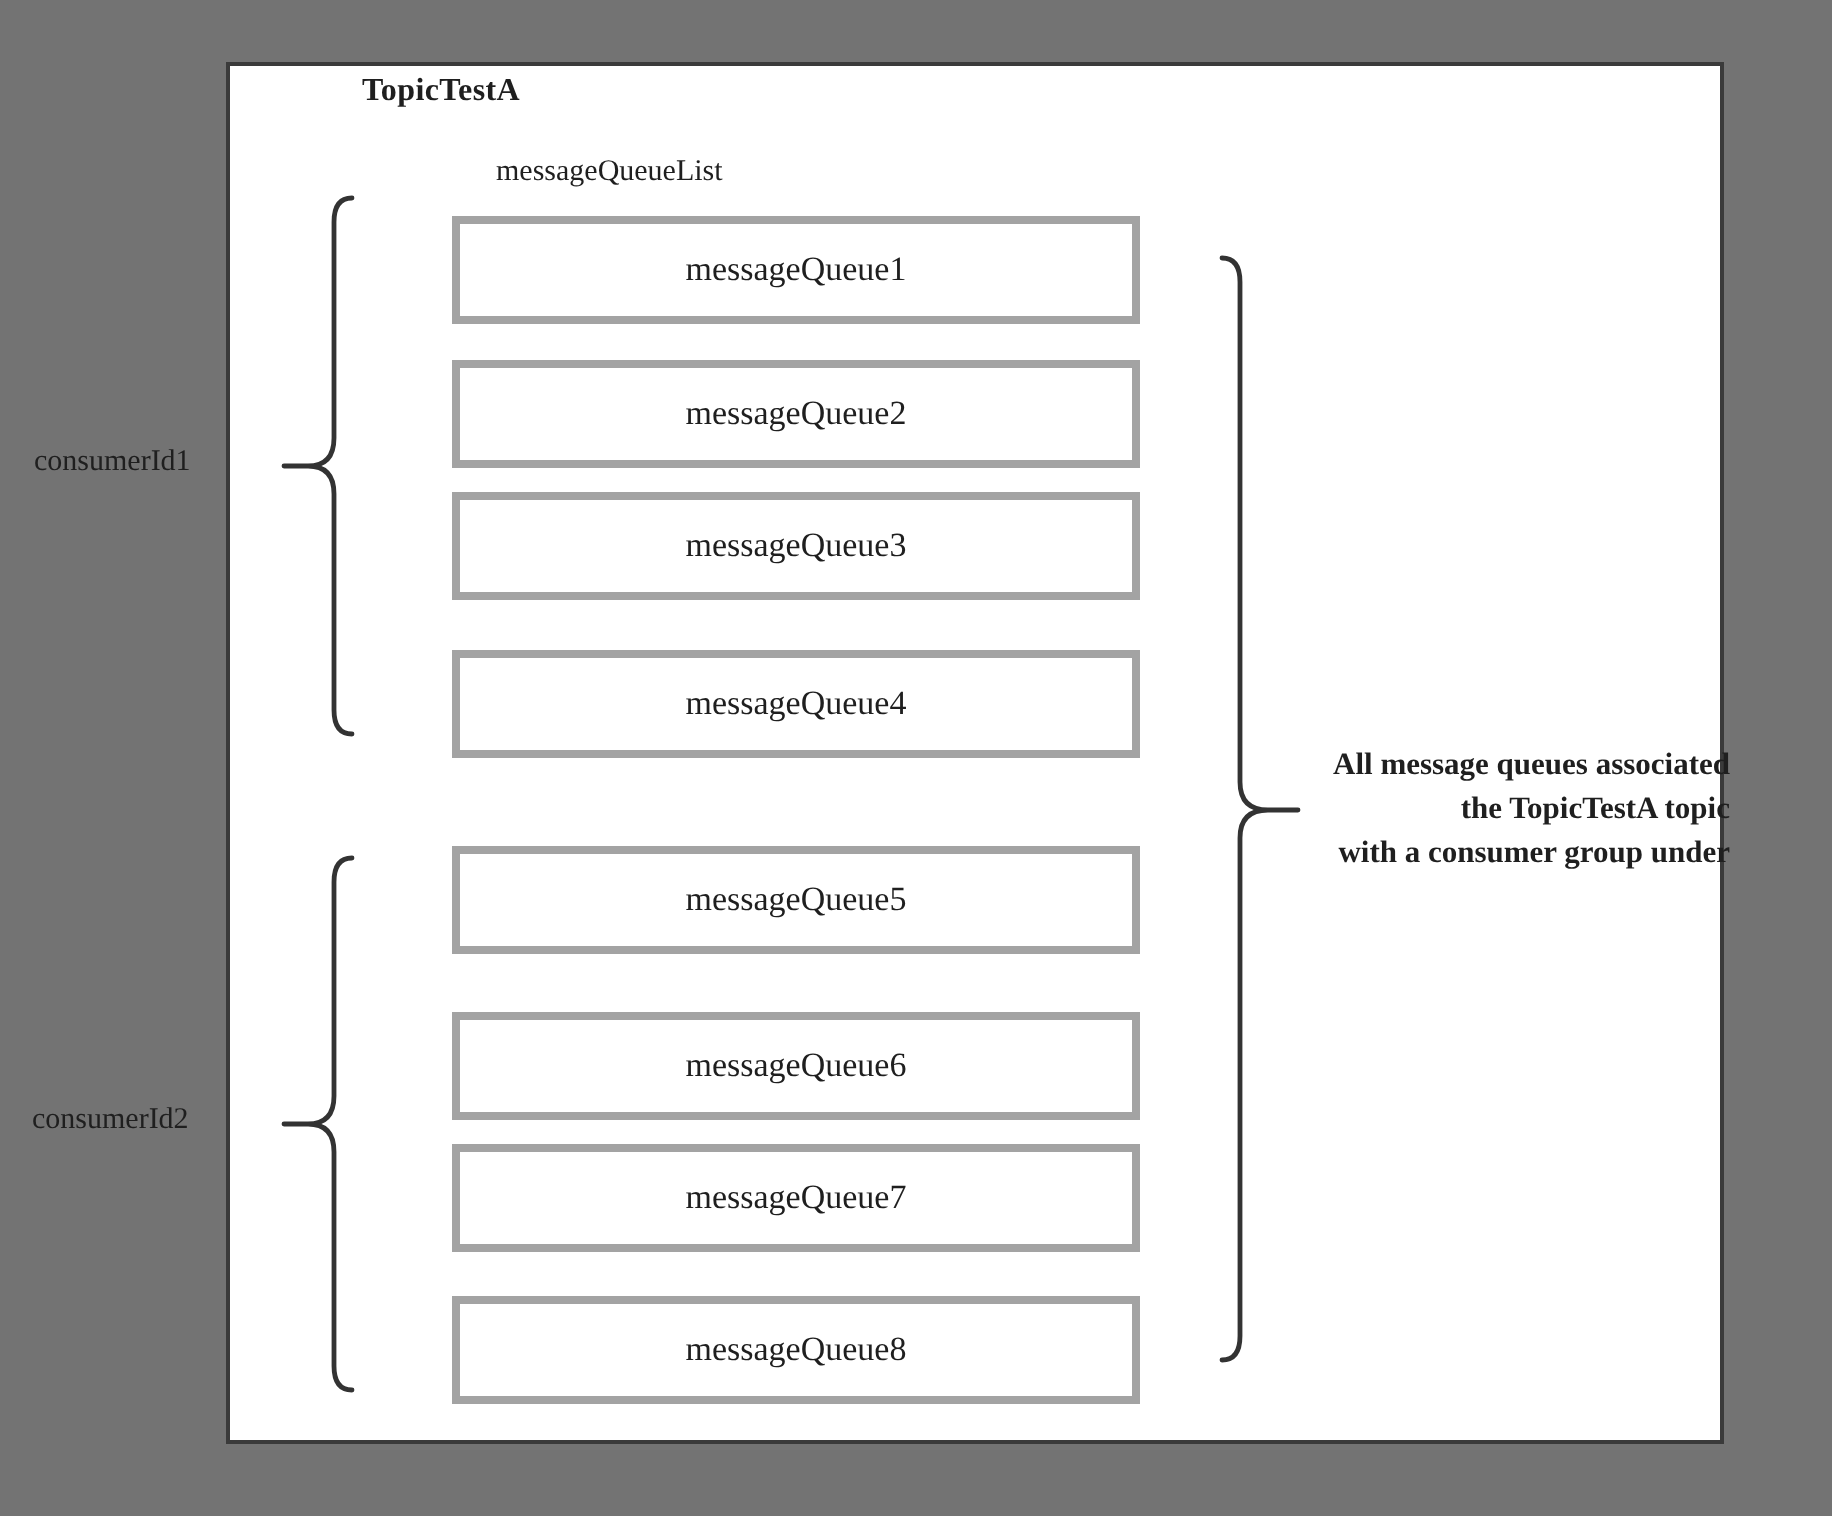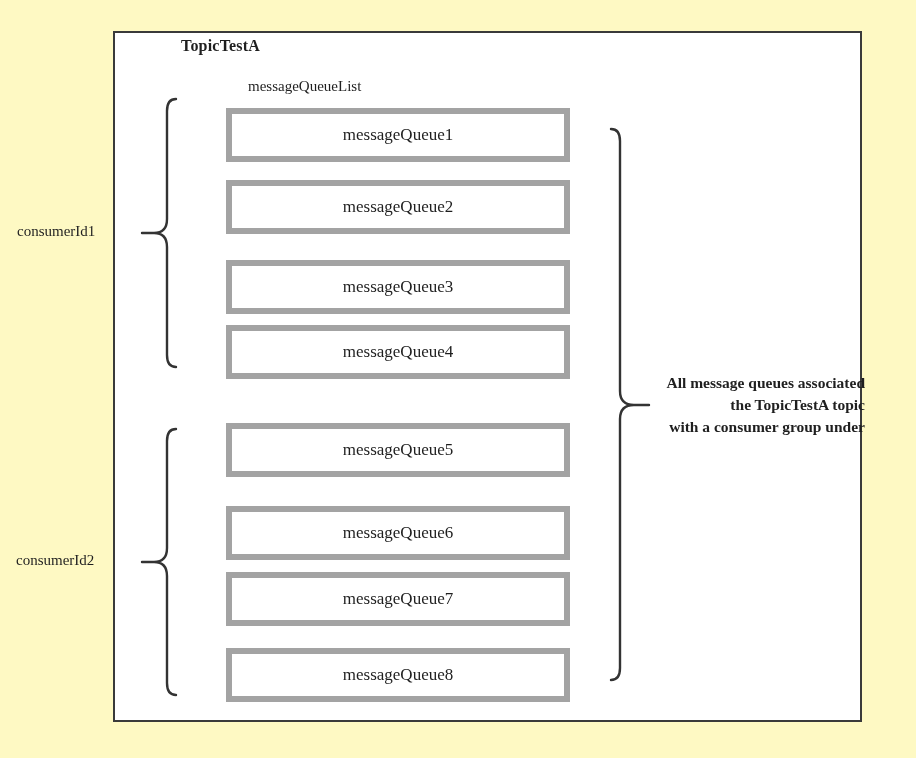--- a/index.html
+++ b/index.html
@@ -4,21 +4,21 @@
 <style>
   html, body {
     margin: 0;
     padding: 0;
     background: #ffffff;
   }
   .canvas {
     position: relative;
     width: 916px;
     height: 758px;
-    background: #fef9c3;
+    background: #737373;
     font-family: "Liberation Serif", "DejaVu Serif", serif;
     color: #1f1f1f;
     overflow: hidden;
   }
   .topic-rect {
     position: absolute;
     left: 113px;
     top: 31px;
     width: 749px;
     height: 691px;
@@ -40,21 +40,21 @@
     left: 248px;
     top: 78px;
     font-size: 15px;
     white-space: nowrap;
   }
   .queue-box {
     position: absolute;
     left: 226px;
     width: 344px;
     height: 54px;
-    border: 6px solid #a3a3a3;
+    border: 4px solid #a3a3a3;
     box-sizing: border-box;
     background: #ffffff;
     display: flex;
     align-items: center;
     justify-content: center;
     font-size: 17px;
   }
   .consumer-label {
     position: absolute;
     font-size: 15px;
@@ -97,21 +97,21 @@
 
   <div class="topic-label">TopicTestA</div>
   <div class="mql-label">messageQueueList</div>
 
   <div class="queue-box" style="top:108px">
     <span>messageQueue1</span>
   </div>
   <div class="queue-box" style="top:180px">
     <span>messageQueue2</span>
   </div>
-  <div class="queue-box" style="top:260px">
+  <div class="queue-box" style="top:246px">
     <span>messageQueue3</span>
   </div>
   <div class="queue-box" style="top:325px">
     <span>messageQueue4</span>
   </div>
   <div class="queue-box" style="top:423px">
     <span>messageQueue5</span>
   </div>
   <div class="queue-box" style="top:506px">
     <span>messageQueue6</span>

